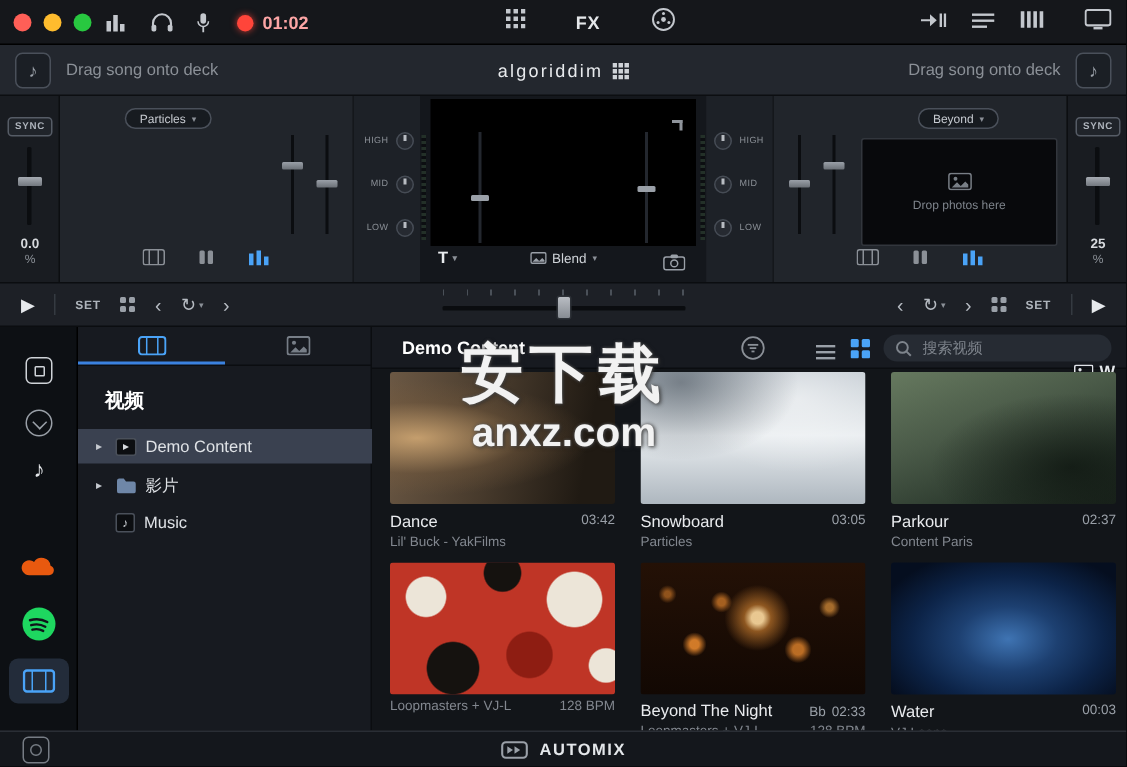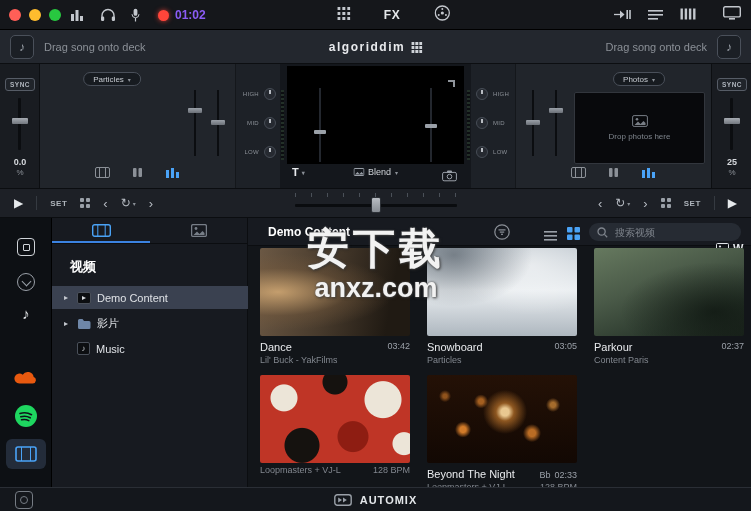--- a/index.html
+++ b/index.html
@@ -8,34 +8,34 @@
   .app *{box-sizing:border-box;}
 
   
   .titlebar{position:absolute;left:0;top:0;width:751px;height:30px;background:#15171b;border-bottom:1px solid #000;}
   .traffic{position:absolute;left:9px;top:9px;display:flex;gap:8px;}
   .tl{width:12px;height:12px;border-radius:50%;display:inline-block;}
   .tl.red{background:#ff5f57}.tl.yellow{background:#febc2e}.tl.green{background:#28c840}
   .tbi{position:absolute;top:8px;display:inline-flex;align-items:center;}
   .record{position:absolute;left:158px;top:8px;display:flex;align-items:center;gap:6px;}
   .rec-dot{width:11px;height:11px;border-radius:50%;background:#ff453a;box-shadow:0 0 5px rgba(255,69,58,.8);}
-  .rec-time{color:#8b5cf6;font-size:12px;font-weight:bold;}
+  .rec-time{color:#fca5a5;font-size:12px;font-weight:bold;}
   .tb-center{position:absolute;left:calc(50% + 18px);top:0;transform:translateX(-50%);height:30px;display:flex;align-items:center;gap:34px;}
   .fx{color:#e4e7ea;font-size:12px;font-weight:bold;letter-spacing:.5px;}
   .tb-right{position:absolute;right:10px;top:0;height:30px;display:flex;align-items:center;gap:17px;}
 
   
   .dropbar{position:absolute;top:30px;left:0;width:751px;height:34px;background:#23272e;border-bottom:1px solid #0c0e11;
            display:flex;align-items:center;justify-content:space-between;padding:0 10px;}
   .dropslot{display:flex;align-items:center;gap:10px;}
   .notebox{width:24px;height:24px;border:1px solid #4a505a;border-radius:5px;color:#9aa0a8;font-size:12px;
            display:flex;align-items:center;justify-content:center;background:#1b1f25;}
   .droptext{color:#8b9097;font-size:11px;}
   .brand{position:absolute;left:50%;top:0;height:34px;transform:translateX(-50%);display:flex;align-items:center;gap:6px;
-         color:#e8eaed;font-size:12px;font-weight:bold;letter-spacing:1.5px;}
+         color:#e8eaed;font-size:12px;font-weight:normal;letter-spacing:1.5px;}
 
   
   .decks{position:absolute;top:64px;left:0;width:751px;height:124px;background:#21252b;}
   .synccol{position:absolute;top:0;width:40px;height:124px;background:#191c21;padding-left:16px;}
   .synccol.l{left:0;border-right:1px solid #0c0e11}.synccol.r{right:0;border-left:1px solid #0c0e11}
   .syncbtn{position:absolute;left:5px;top:14px;width:30px;height:13px;border:1px solid #565c66;border-radius:3px;
            color:#aeb4bc;font-size:6.5px;font-weight:bold;text-align:center;line-height:11px;letter-spacing:.5px;background:#20242a;}
   .pitchtrack{position:absolute;left:18px;top:34px;width:3px;height:52px;background:#0b0d10;border-radius:1px;}
   .pitchgrip{position:absolute;left:12px;top:54px;width:16px;height:6px;background:linear-gradient(#a6abb2,#73787f);border-radius:1px;}
   .pitchval{position:absolute;left:0;top:93px;width:40px;text-align:center;color:#d6d9dd;font-size:9px;font-weight:bold;}
@@ -397,21 +397,21 @@
           <span class="knob"></span>
         </div>
       <div class="eqrow" style="top:82px">
           <span class="eqlabel">LOW</span>
           <span class="knob"></span>
         </div>
     </div>
 
     <div class="deck r">
       <div class="srcpill">
-        <span>Photos</span>
+        <span>Beyond</span>
         <span class="caret">▾</span>
       </div>
       <div class="dropbox">
         <svg width="16" height="12">
             <rect x="0.6" y="0.6" width="14.8" height="10.8" rx="1.5" stroke="#787e86" fill="none"></rect>
             <circle cx="5" cy="4.2" r="1.3" fill="#787e86"></circle>
             <path d="M2.5 10l3.5-3.5 2.5 2.5 3-3 2 2V10z" fill="#787e86"></path>
           </svg>
         <span class="dtxt">Drop photos here</span>
       </div>
@@ -674,20 +674,34 @@
             <span class="vmeta">
               <span>Bb</span>
               <span>02:33</span>
             </span>
           </div>
         <div class="arow">
             <span class="vartist">Loopmasters + VJ-L</span>
             <span class="vbpm">128 BPM</span>
           </div>
       </div>
+      <div class="card c2 r2">
+        <div class="thumb t-water"></div>
+        <div class="trowx">
+            <span class="vtitle">Water</span>
+            <span class="vmeta">
+              <span></span>
+              <span>00:03</span>
+            </span>
+          </div>
+        <div class="arow">
+            <span class="vartist">VJ Loops</span>
+            <span class="vbpm"></span>
+          </div>
+      </div>
     </div>
   </div>
 
   <div class="automix">
     <span class="capture"></span>
     <svg width="18" height="12">
         <rect x="0.8" y="0.8" width="16.4" height="10.4" rx="2.5" stroke="#9aa0a8" stroke-width="1.4" fill="none"></rect>
         <path d="M4.2 3.5L8 6 4.2 8.5z" fill="#9aa0a8"></path>
         <path d="M9 3.5L12.8 6 9 8.5z" fill="#9aa0a8"></path>
       </svg>

